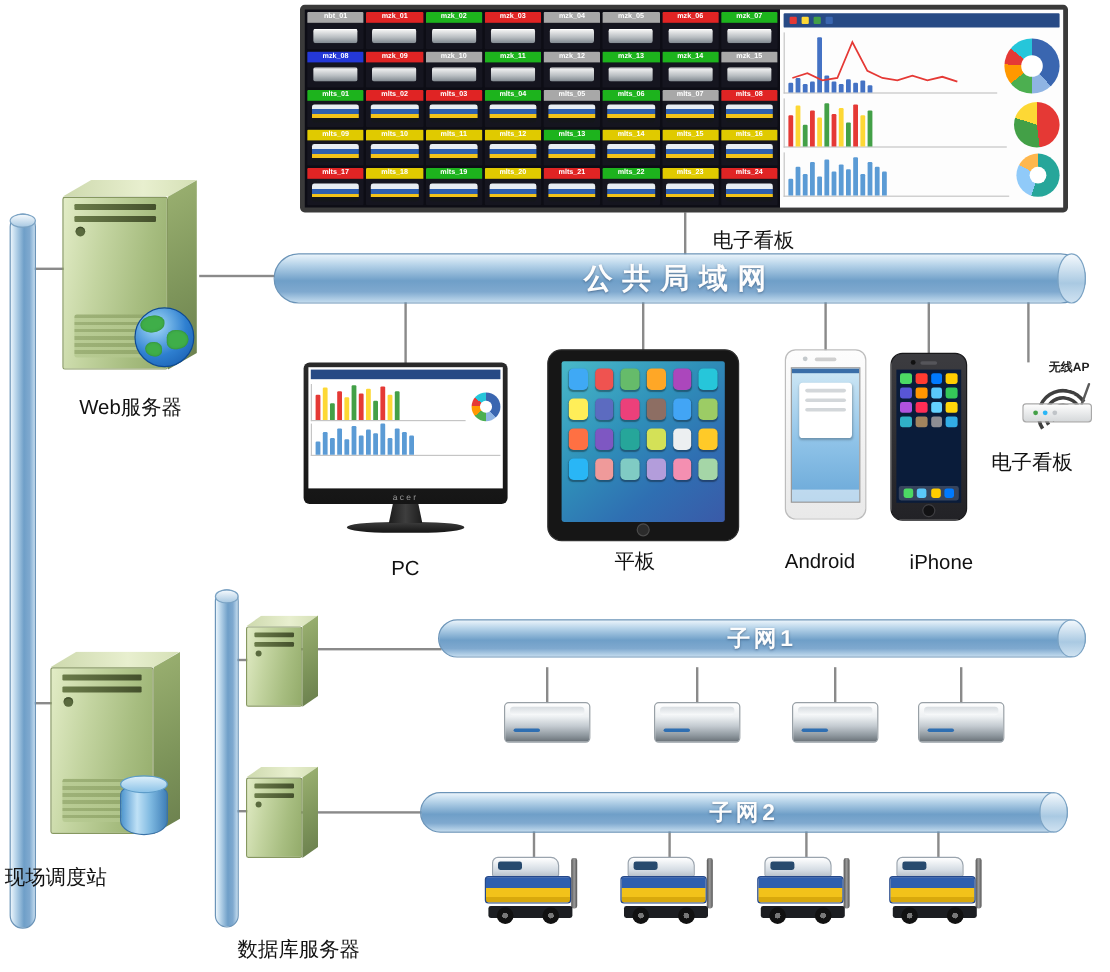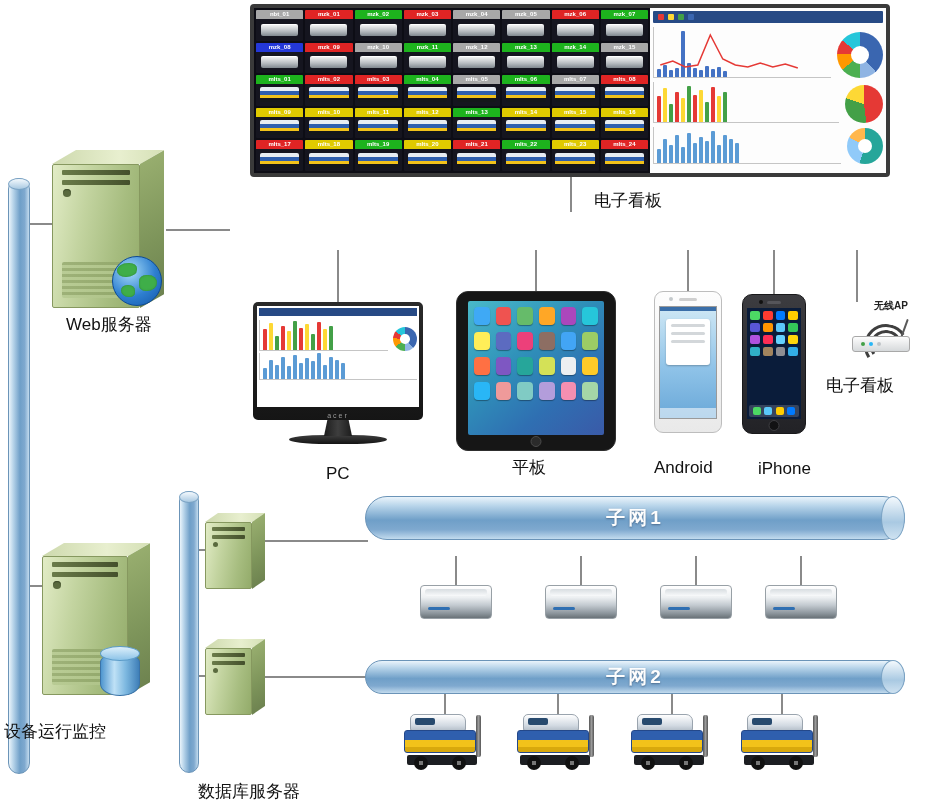--- a/index.html
+++ b/index.html
@@ -188,24 +188,27 @@
   <div class="cline" style="left:580px;top:556px;width:2px;height:30px"></div>
   <div class="cline" style="left:695px;top:556px;width:2px;height:30px"></div>
   <div class="cline" style="left:800px;top:556px;width:2px;height:30px"></div>
   <div class="cline" style="left:444px;top:692px;width:2px;height:23px"></div>
   <div class="cline" style="left:557px;top:692px;width:2px;height:23px"></div>
   <div class="cline" style="left:671px;top:692px;width:2px;height:23px"></div>
   <div class="cline" style="left:781px;top:692px;width:2px;height:23px"></div>
 
   <div class="pipe-v" style="left:8px;top:178px;width:22px;height:596px"></div>
   <div class="pipe-v" style="left:179px;top:491px;width:20px;height:282px"></div>
-  <div class="pipe-h pipe-sub" style="left:365px;top:496px;width:540px;height:44px">
+  <div class="pipe-h pipe-main" style="left:228px;top:211px;width:677px;height:42px">
+    <span>公共局域网</span>
+  </div>
+  <div class="pipe-h pipe-sub" style="left:365px;top:516px;width:540px;height:32px">
     <span>子网1</span>
   </div>
-  <div class="pipe-h pipe-sub" style="left:365px;top:660px;width:540px;height:34px">
+  <div class="pipe-h pipe-sub" style="left:350px;top:660px;width:540px;height:34px">
     <span>子网2</span>
   </div>
 
   <div id="kanban">
     <div class="kb-left">
       <div class="kb-grid" id="kbGrid">
           <div class="kb-cell">
             <div class="kb-tag" style="background: rgb(168, 168, 168);">nbt_01</div>
             <div class="kb-dev">
               <div class="dev-flat"></div>
@@ -526,37 +529,37 @@
       <div class="slot"></div>
       <div class="pwr"></div>
       <div class="vent"></div>
     </div>
   </div>
   <div class="globe" style="left:112px;top:256px">
     <span class="g1"></span>
       <span class="g2"></span>
       <span class="g3"></span>
   </div>
-  <div class="lbl" style="left:66px;top:313px">Web服务器</div>
+  <div class="lbl" style="left:66px;top:328px">Web服务器</div>
 
   <div class="tower" style="left:42px;top:543px;width:108px;height:152px;--d:22px;--th:13px">
     <div class="t-top"></div>
     <div class="t-side"></div>
     <div class="t-front">
       <div class="slot"></div>
       <div class="slot"></div>
       <div class="pwr"></div>
       <div class="vent"></div>
     </div>
   </div>
   <div class="cyl" style="left:100px;top:646px">
     <div class="c-body"></div>
       <div class="c-top"></div>
   </div>
-  <div class="lbl" style="left:4px;top:720px">设备运行监控</div>
+  <div class="lbl" style="left:4px;top:720px">现场调度站</div>
 
   <div class="tower sm" style="left:205px;top:513px;width:60px;height:76px;--d:13px;--th:9px">
     <div class="t-top"></div>
     <div class="t-side"></div>
     <div class="t-front">
       <div class="slot-sm"></div>
       <div class="slot-sm"></div>
       <div class="pwr-sm"></div>
     </div>
   </div>

